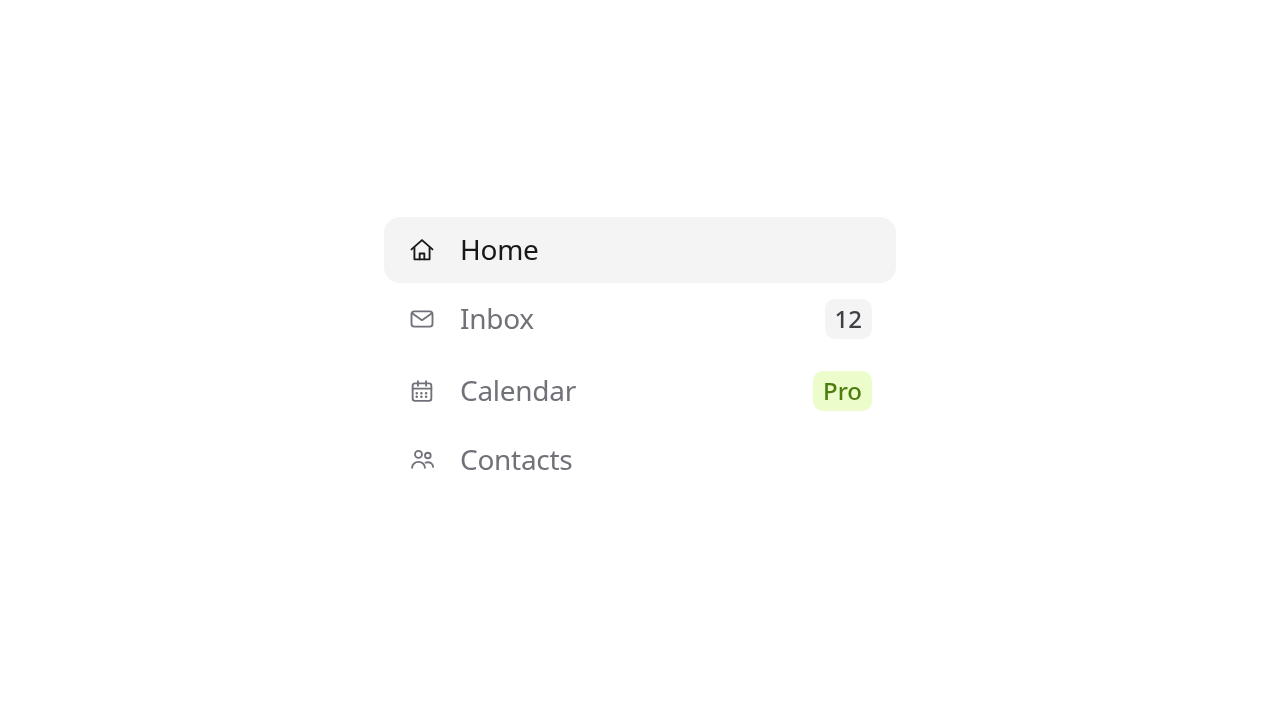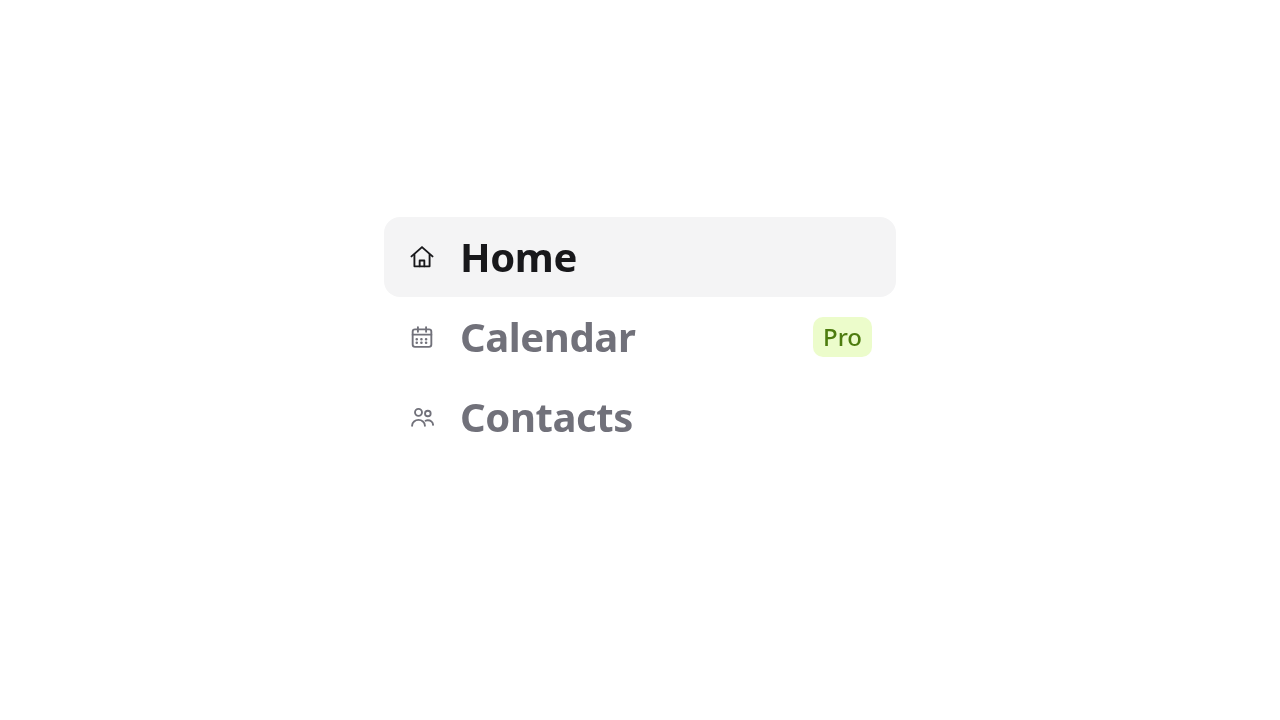--- a/index.html
+++ b/index.html
@@ -40,23 +40,23 @@
       width: 28px;
       height: 28px;
       fill: none;
       stroke: #71717a;
       stroke-width: 1.6;
       stroke-linecap: round;
       stroke-linejoin: round;
     }
     .label {
       flex: 1 1 auto;
-      font-size: 40px;
+      font-size: 28px;
       line-height: 1.2;
-      font-weight: 700;
+      font-weight: 400;
       color: #71717a;
       letter-spacing: -0.01em;
     }
     .badge {
       font-size: 24px;
       font-weight: 500;
       line-height: 1;
       padding: 8px 10px;
       border-radius: 10px;
       flex-shrink: 0;
@@ -80,20 +80,30 @@
       <span class="icon-slot">
         <svg class="icon-glyph" viewBox="0 0 24 24">
           <path d="M3 11.5 12 3.5l9 8"></path>
           <path d="M5.5 10v10h13V10"></path>
           <path d="M10 20v-5h4v5"></path>
         </svg>
       </span>
       <span class="label">Home</span>
     </li>
 
+    <li>
+      <span class="icon-slot">
+        <svg class="icon-glyph" viewBox="0 0 24 24">
+          <rect x="3" y="5.5" width="18" height="13" rx="2.5"></rect>
+          <path d="M3.5 7 12 13l8.5-6"></path>
+        </svg>
+      </span>
+      <span class="label">Inbox</span>
+      <span class="badge badge-count">12</span>
+    </li>
 
     <li>
       <span class="icon-slot">
         <svg class="icon-glyph" viewBox="0 0 24 24">
           <rect x="4" y="5.5" width="16" height="15" rx="2"></rect>
           <path d="M4 10h16"></path>
           <path d="M8.5 3.5v4"></path>
           <path d="M15.5 3.5v4"></path>
           <path stroke-width="2.2" d="M7.5 14h.01M11.5 14h.01M15.5 14h.01M7.5 17h.01M11.5 17h.01M15.5 17h.01"></path>
         </svg>

